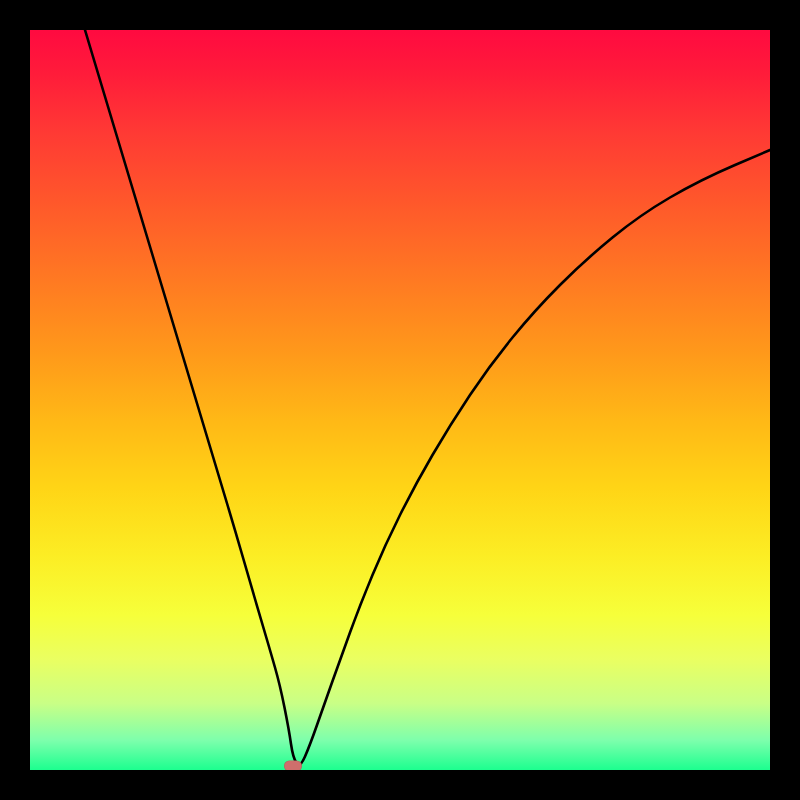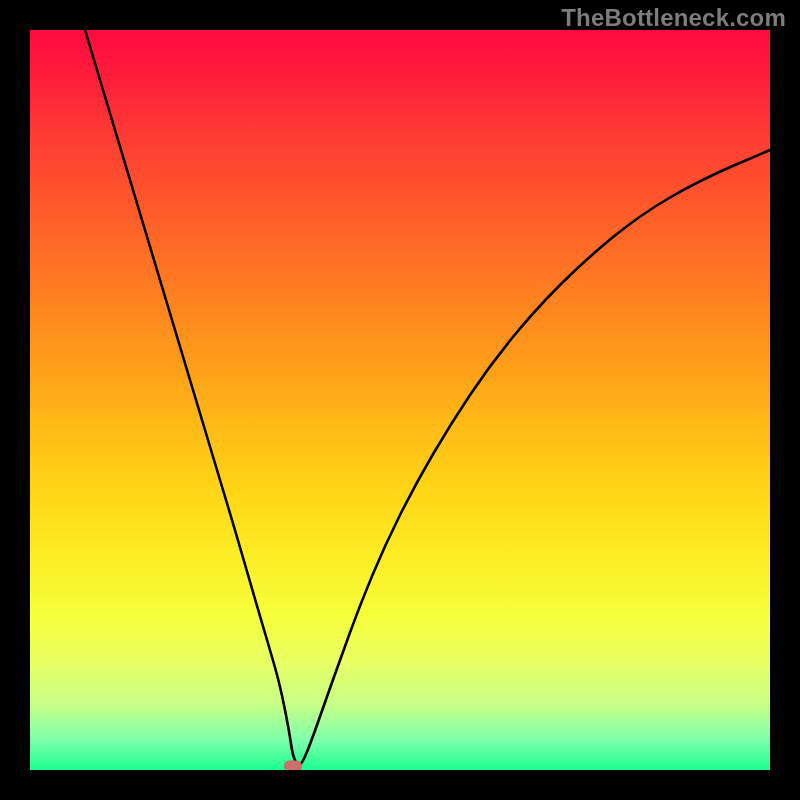--- a/index.html
+++ b/index.html
@@ -86,21 +86,20 @@
     border-radius: 6px;
     background: #cf6f6c;
     transform: translate(-50%, -50%);
     box-shadow: 0 0 0 0.5px rgba(0,0,0,0.15) inset;
   }
 </style>
 </head>
 <body>
 
 <div class="frame">
-  <div class="watermark">TheBottleneck.com</div>
 
   <div class="plot-border">
     <div class="plot-area">
       <div class="gradient"></div>
 
       <svg class="curve" viewBox="0 0 740 740" preserveAspectRatio="none">
         <path d="M 55 0 Q 55 0 62.5 25 Q 70 50 77.5 75 Q 85 100 92.5 125 Q 100 150 107.5 175 Q 115 200 122.5 225 Q 130 250 137.5 275 Q 145 300 152.5 325 Q 160 350 167.5 375 Q 175 400 182.5 425 Q 190 450 197.5 475 Q 205 500 211.5 522.5 Q 218 545 225 569 Q 232 593 236 606.5 Q 240 620 245 637.5 Q 250 655 254.5 677.5 Q 259 700 261 714 Q 263 728 266.5 733 Q 270 738 275 726.5 Q 280 715 287 695 Q 294 675 302 652.5 Q 310 630 320 602.5 Q 330 575 342.5 545 Q 355 515 370 485 Q 385 455 402.5 425 Q 420 395 440 365 Q 460 335 482.5 307.5 Q 505 280 530 255 Q 555 230 582.5 207.5 Q 610 185 640 167.5 Q 670 150 705 135 T 740 120"></path>
       </svg>
 
       <div class="marker" style="left: 263px; top: 736px;"></div>

